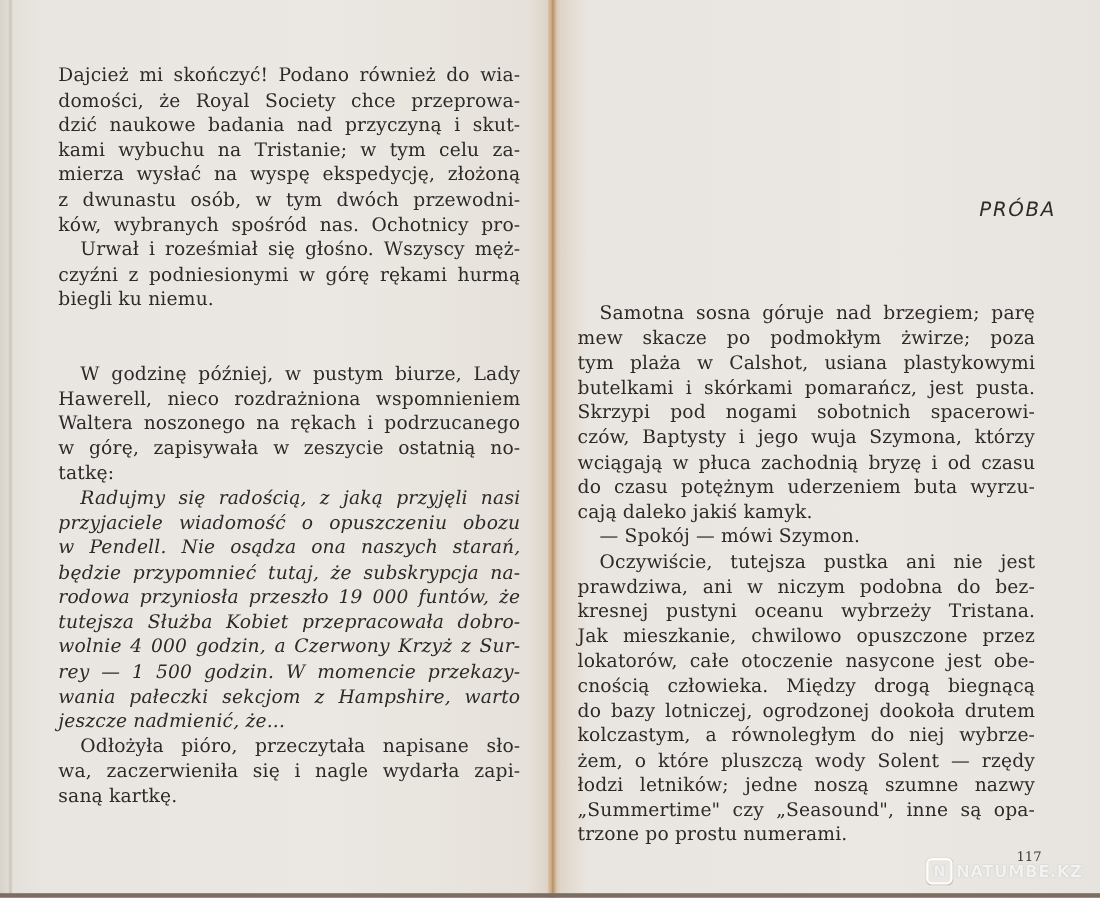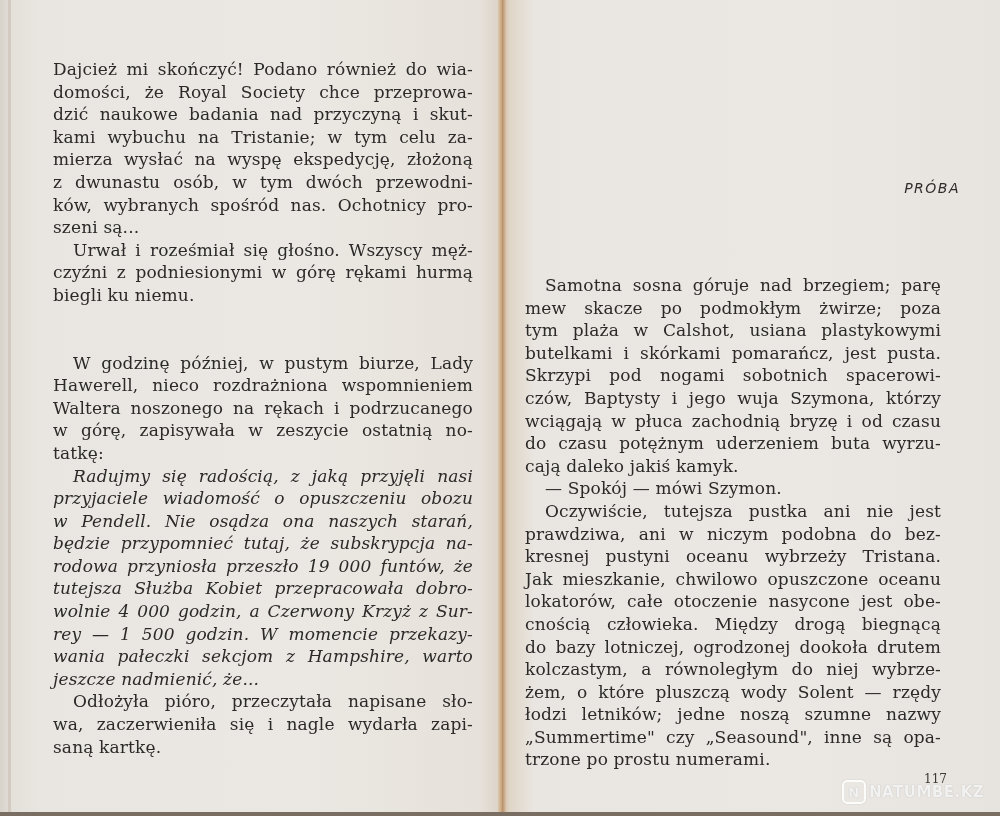--- a/index.html
+++ b/index.html
@@ -43,21 +43,21 @@
   .text-left { left: 53px; top: 58px; width: 420px; }
   .text-right { left: 525px; top: 274px; width: 416px; }
   .line { display: block; white-space: nowrap; text-align: justify; text-align-last: justify; }
   .line.last { text-align-last: left; }
   .indent { padding-left: 20px; }
   .italic { font-style: italic; }
   .gap { height: 45px; }
   .section-title {
     position: absolute; right: 40px; top: 180px;
     font-family: "DejaVu Sans", sans-serif; font-style: italic;
-    font-size: 14px; letter-spacing: 1.5px; color: #2f2d2b;
+    font-size: 18px; letter-spacing: 1.5px; color: #2f2d2b;
   }
   .page-number {
     position: absolute; left: 924px; top: 772px;
     font-size: 12px; color: #3c3a37;
   }
   .watermark {
     position: absolute; left: 842px; top: 780px;
     display: flex; align-items: center; gap: 3px;
     color: rgba(255,255,255,0.85);
     font-family: "DejaVu Sans", sans-serif; font-weight: bold; font-size: 15px;
@@ -81,21 +81,20 @@
 
   <div class="text-block text-left">
     <div>
       <span class="line">Dajcież mi skończyć! Podano również do wia-</span>
       <span class="line">domości, że Royal Society chce przeprowa-</span>
       <span class="line">dzić naukowe badania nad przyczyną i skut-</span>
       <span class="line">kami wybuchu na Tristanie; w tym celu za-</span>
       <span class="line">mierza wysłać na wyspę ekspedycję, złożoną</span>
       <span class="line">z dwunastu osób, w tym dwóch przewodni-</span>
       <span class="line">ków, wybranych spośród nas. Ochotnicy pro-</span>
-      <span class="line last">szeni są...</span>
     </div>
     <div>
       <span class="line indent">Urwał i roześmiał się głośno. Wszyscy męż-</span>
       <span class="line">czyźni z podniesionymi w górę rękami hurmą</span>
       <span class="line last">biegli ku niemu.</span>
     </div>
     <div class="gap"></div>
     <div>
       <span class="line indent">W godzinę później, w pustym biurze, Lady</span>
       <span class="line">Hawerell, nieco rozdrażniona wspomnieniem</span>
@@ -136,21 +135,21 @@
       <span class="line">do czasu potężnym uderzeniem buta wyrzu-</span>
       <span class="line last">cają daleko jakiś kamyk.</span>
     </div>
     <div>
       <span class="line indent last">— Spokój — mówi Szymon.</span>
     </div>
     <div>
       <span class="line indent">Oczywiście, tutejsza pustka ani nie jest</span>
       <span class="line">prawdziwa, ani w niczym podobna do bez-</span>
       <span class="line">kresnej pustyni oceanu wybrzeży Tristana.</span>
-      <span class="line">Jak mieszkanie, chwilowo opuszczone oceanu</span>
+      <span class="line">Jak mieszkanie, chwilowo opuszczone przez</span>
       <span class="line">lokatorów, całe otoczenie nasycone jest obe-</span>
       <span class="line">cnością człowieka. Między drogą biegnącą</span>
       <span class="line">do bazy lotniczej, ogrodzonej dookoła drutem</span>
       <span class="line">kolczastym, a równoległym do niej wybrze-</span>
       <span class="line">żem, o które pluszczą wody Solent — rzędy</span>
       <span class="line">łodzi letników; jedne noszą szumne nazwy</span>
       <span class="line">„Summertime" czy „Seasound", inne są opa-</span>
       <span class="line last">trzone po prostu numerami.</span>
     </div>
   </div>

